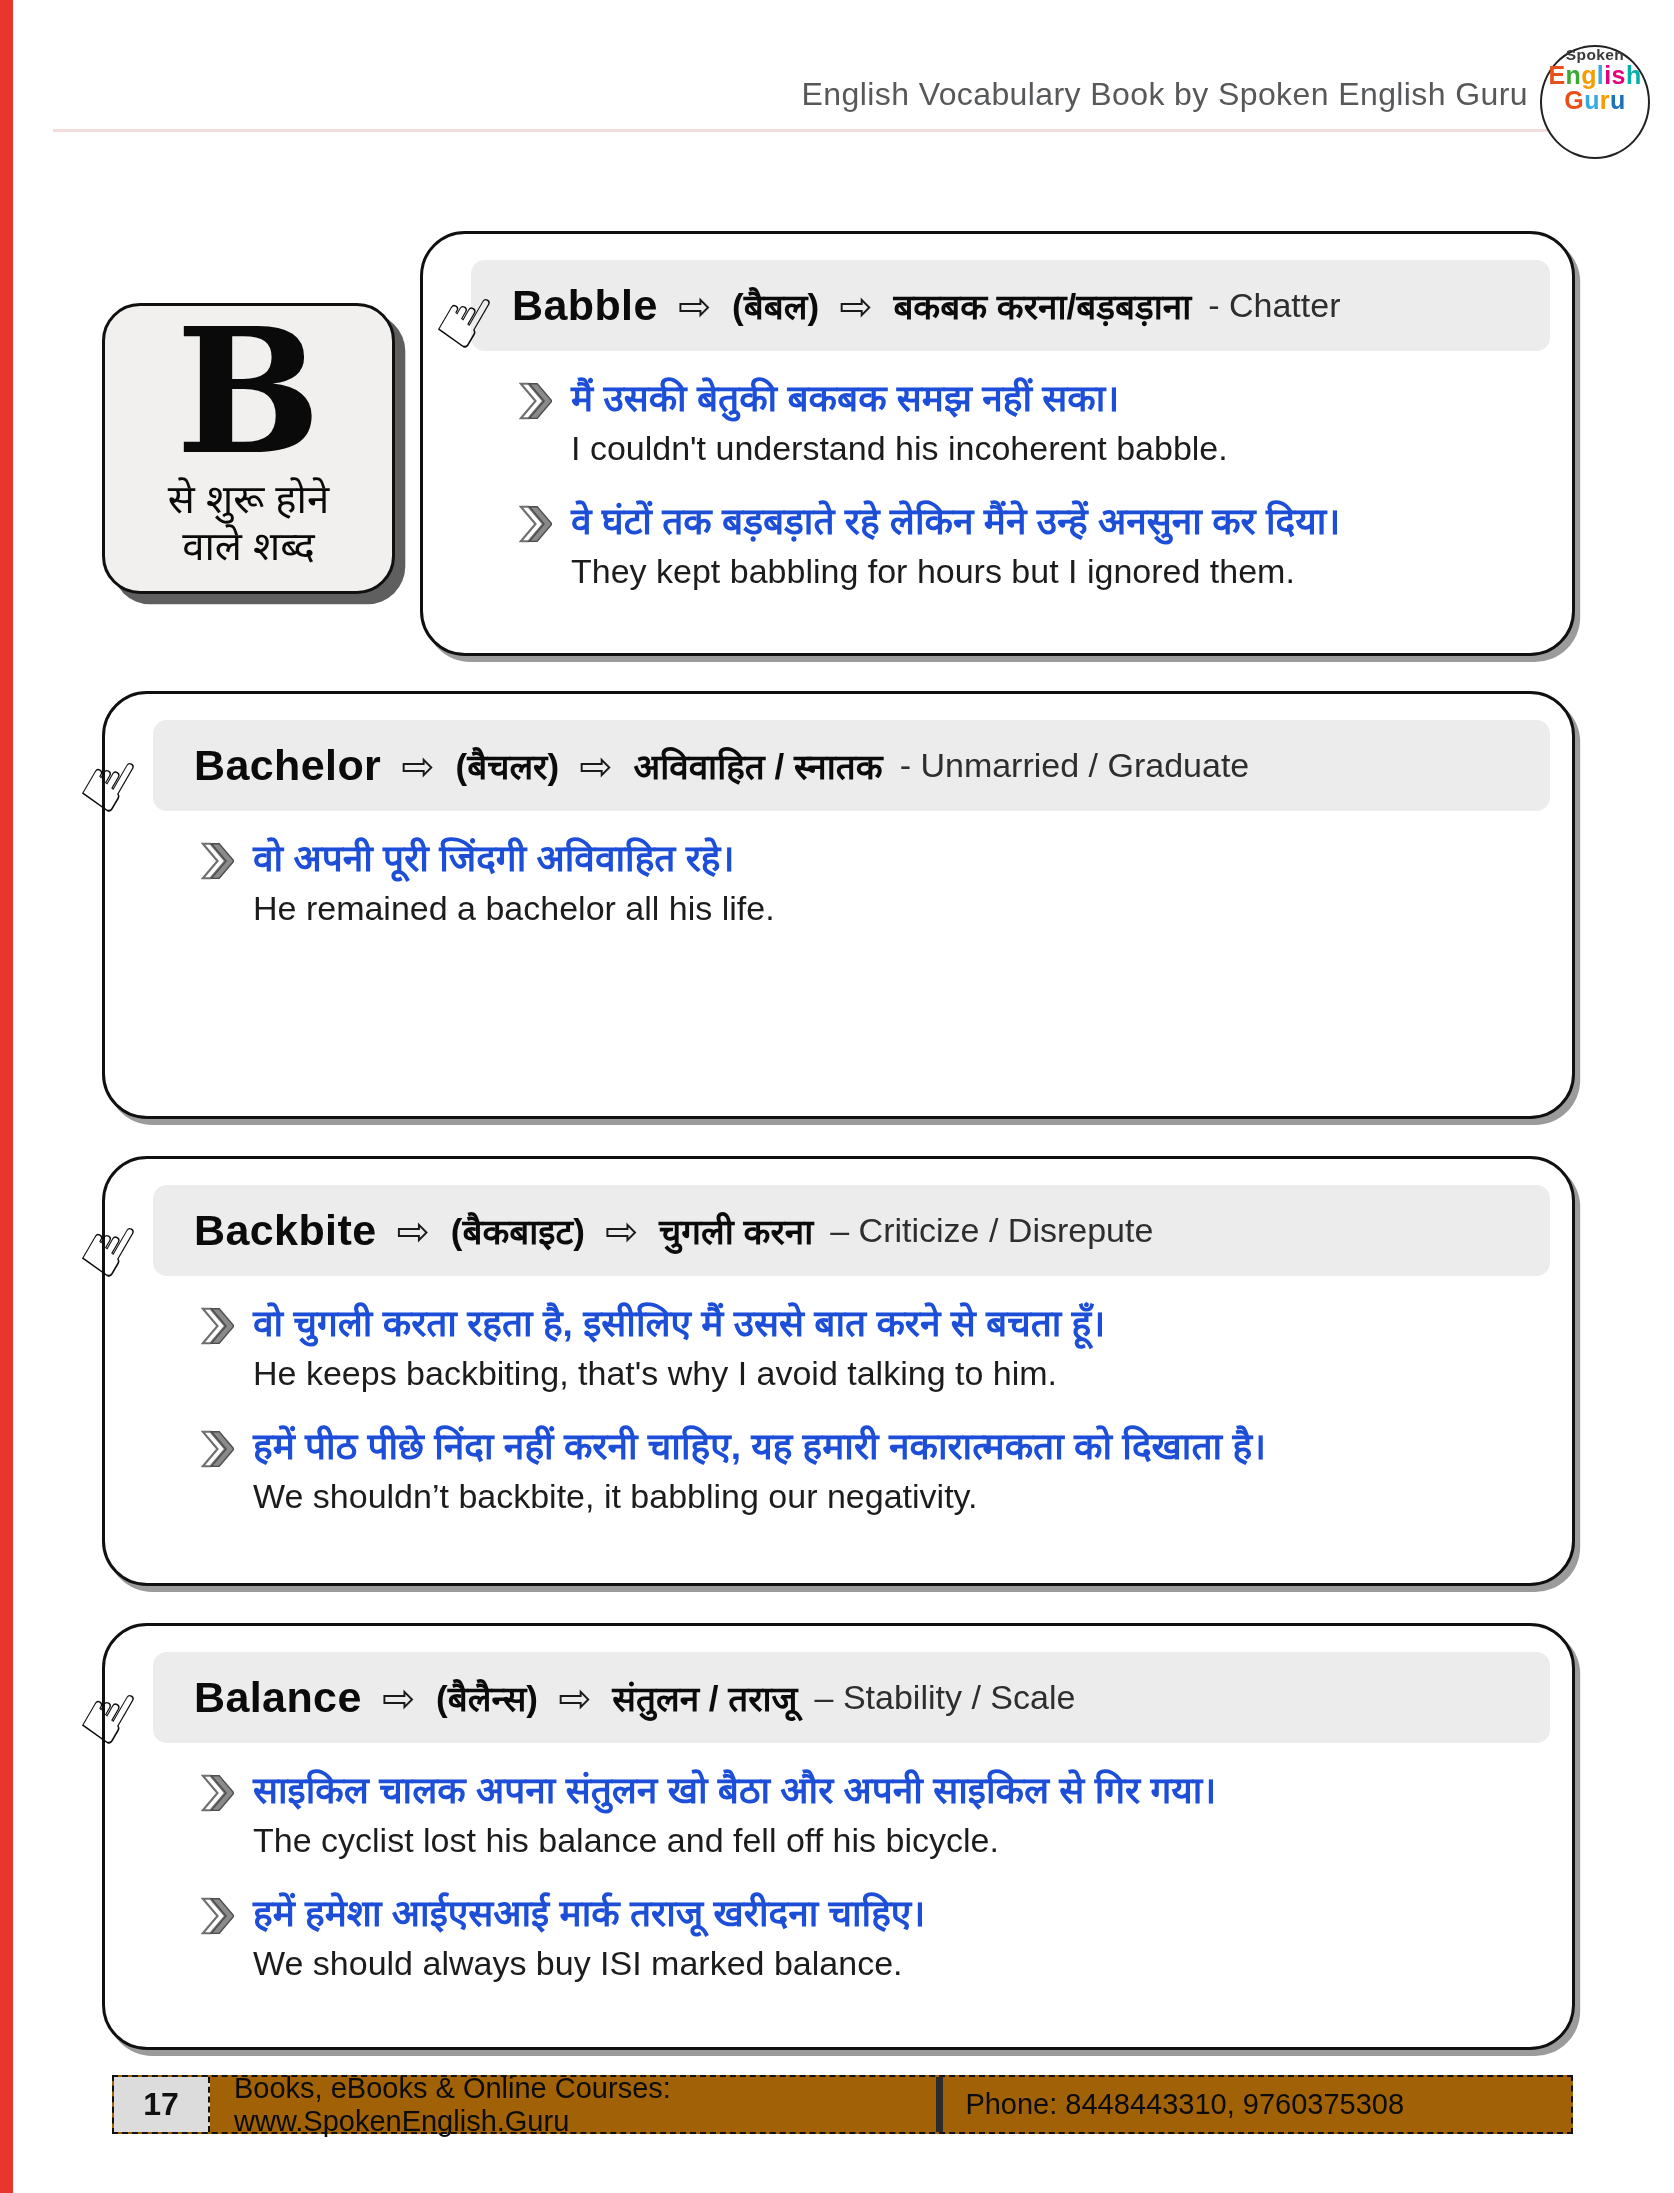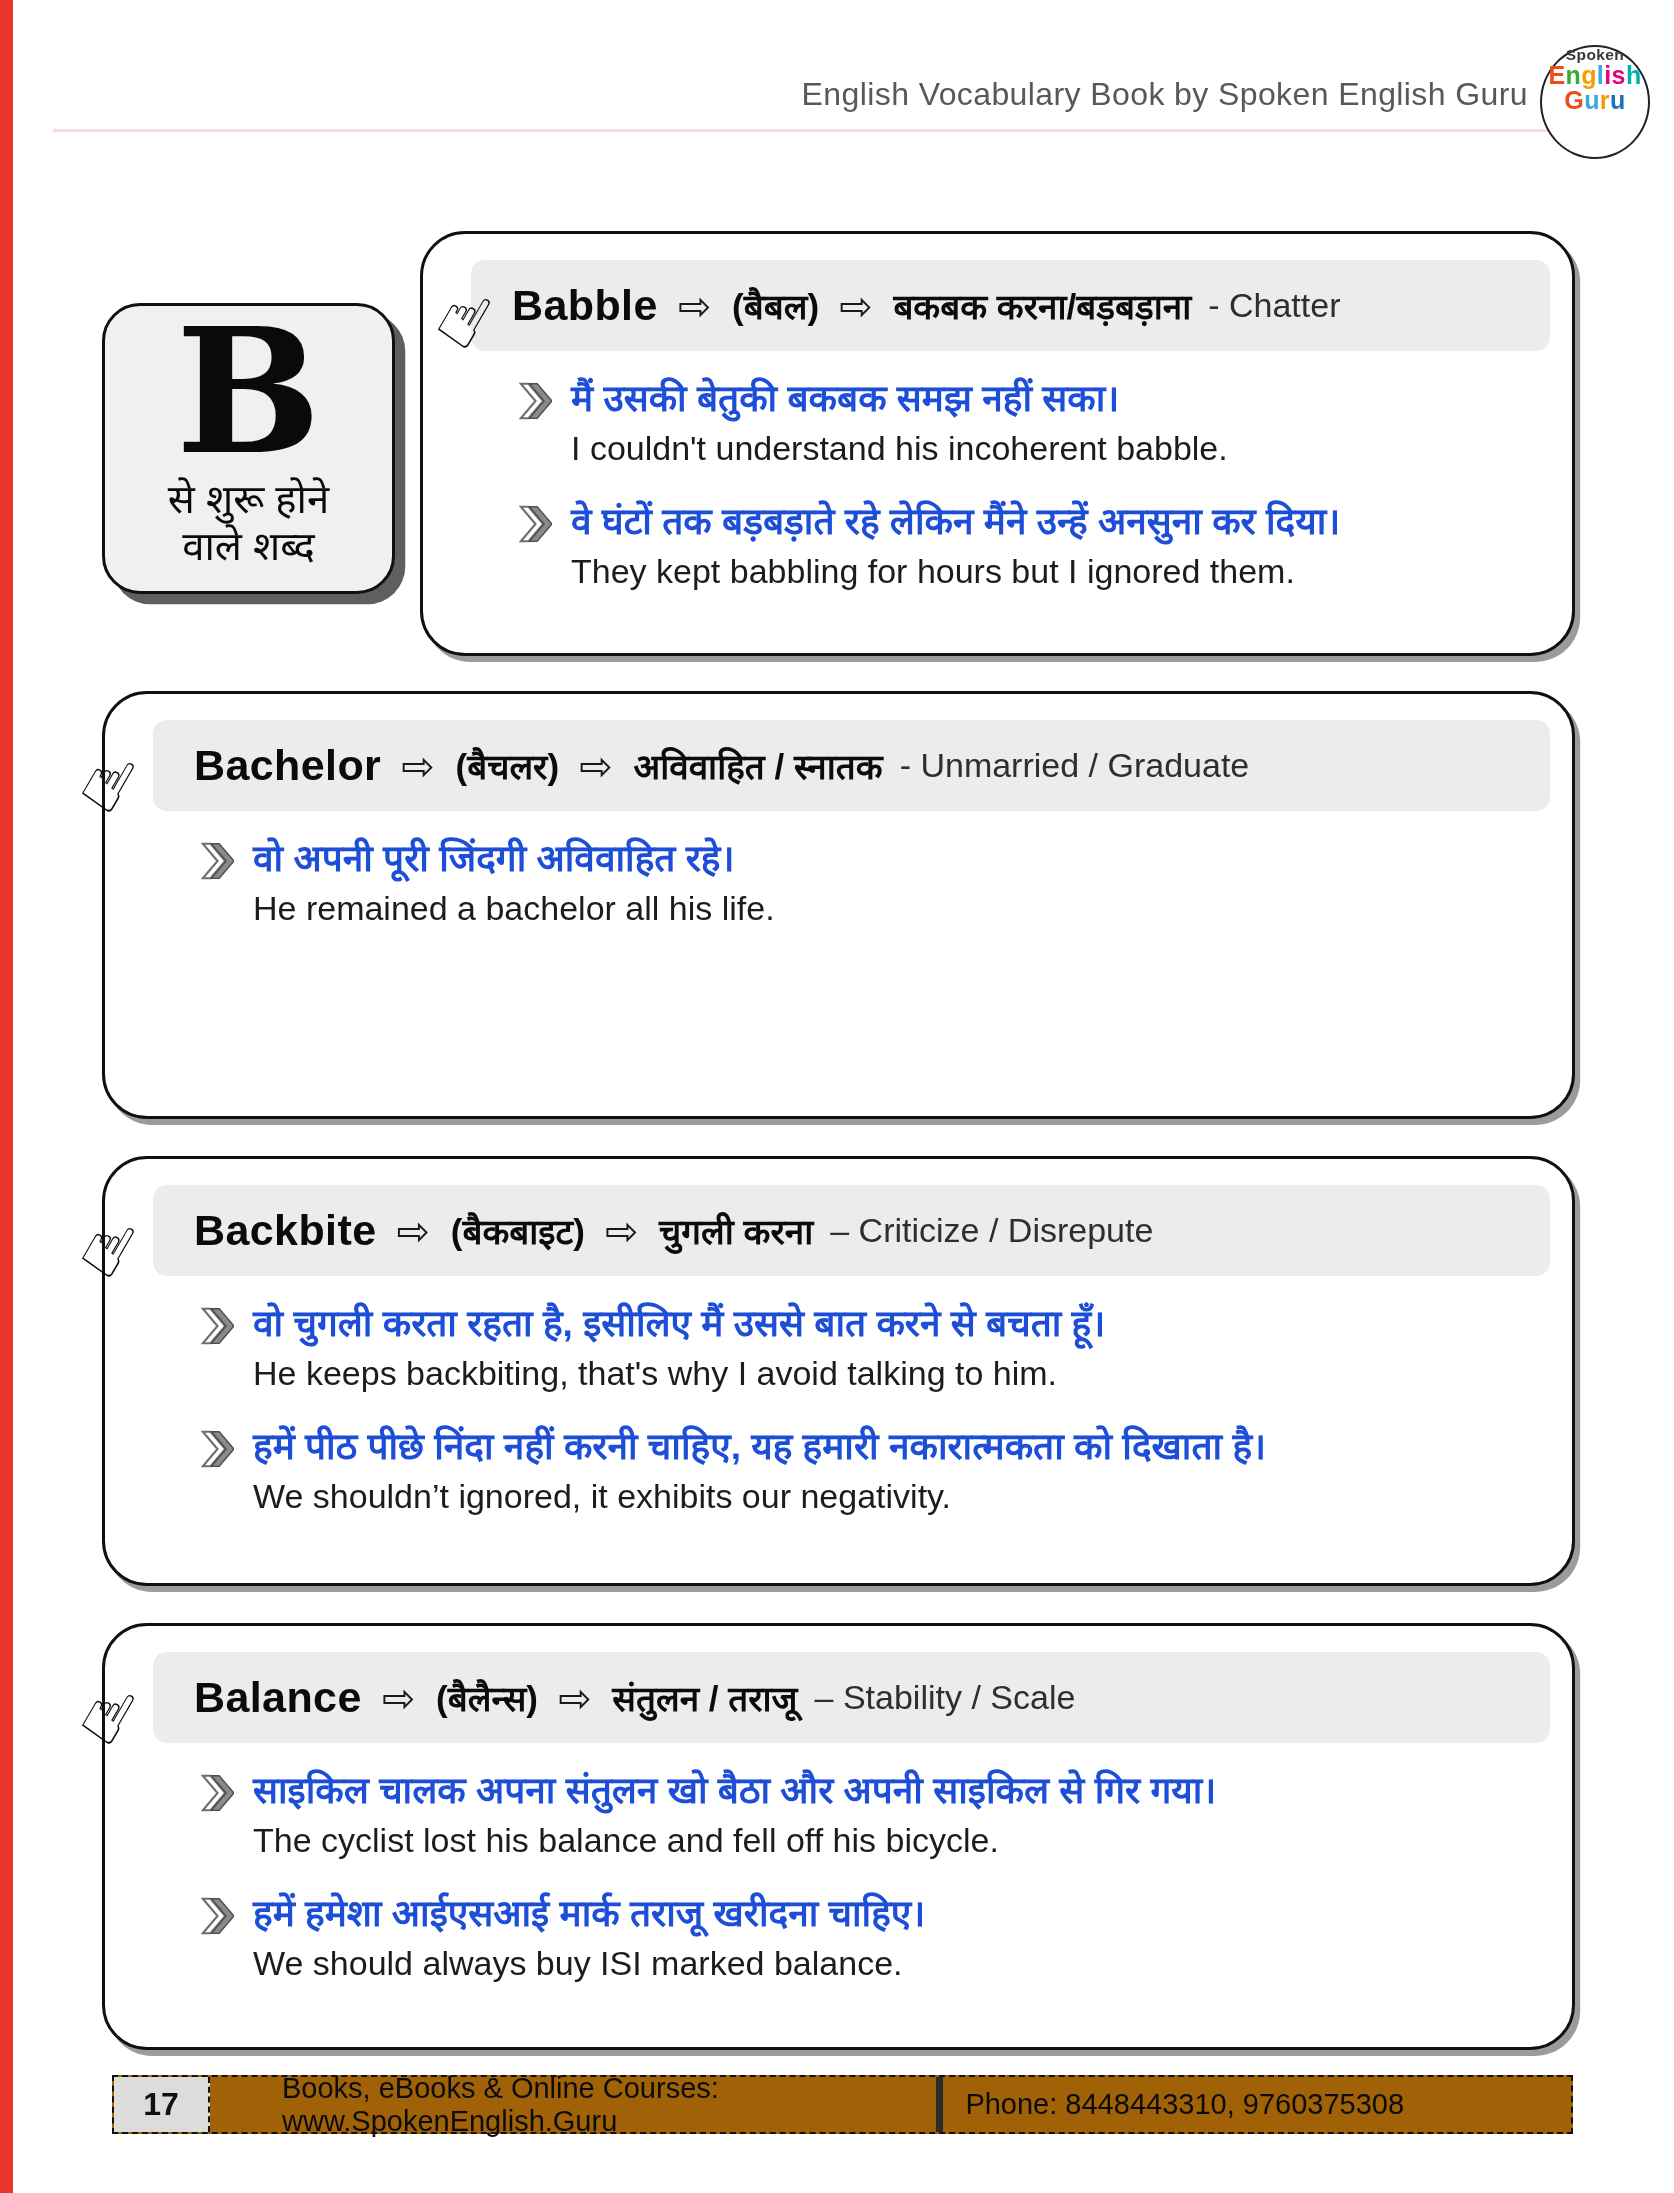--- a/index.html
+++ b/index.html
@@ -91,21 +91,21 @@
     position:absolute; left:112px; top:2075px; width:1461px; height:59px;
     border:2.6px dashed #111; display:flex; align-items:stretch; background:#a16207;
   }
   .page-num {
     width:96px; background:#dcdcdc; border-right:2.6px dashed #111;
     display:flex; align-items:center; justify-content:center;
     font-size:32px; font-weight:700;
   }
   .footer-left {
     flex:1; display:flex; align-items:center; padding-left:24px;
-    font-size:29px; color:#0c0c0c;margin-left:48px;
+    font-size:29px; color:#0c0c0c;
   }
   .footer-divider { width:6.9px; background:#2b2b2b; margin:0; }
   .footer-right {
     width:628px; display:flex; align-items:center; padding-left:22.4px;
     font-size:29px; color:#0c0c0c;
   }
 </style>
 </head>
 <body>
 
@@ -201,21 +201,21 @@
       <div class="ex-en">He keeps backbiting, that's why I avoid talking to him.</div>
     </div>
   </div>
   <div class="example">
     <svg class="chev" viewBox="0 0 38 44">
       <path d="M2 2 h9 l17 20 -17 20 h-9 l17 -20 z" fill="#ffffff" stroke="#6f6f6f" stroke-width="2.5"></path>
       <path d="M12 2 h9 l17 20 -17 20 h-9 l17 -20 z" fill="#8a8a8a" stroke="#4d4d4d" stroke-width="1.5"></path>
     </svg>
     <div class="ex-lines">
       <div class="ex-hi">हमें पीठ पीछे निंदा नहीं करनी चाहिए, यह हमारी नकारात्मकता को दिखाता है।</div>
-      <div class="ex-en">We shouldn’t ignored, it exhibits our negativity.</div>
+      <div class="ex-en">We shouldn’t backbite, it babbling our negativity.</div>
     </div>
   </div>
 </section>
 
 <section class="card card-balance">
   <div class="hand-cursor">☝</div>
   <div class="word-bar">
     <span class="word">Balance</span>
     <span class="flow-arrow">⇨</span>
     <span class="pron">(बैलैन्स)</span>

